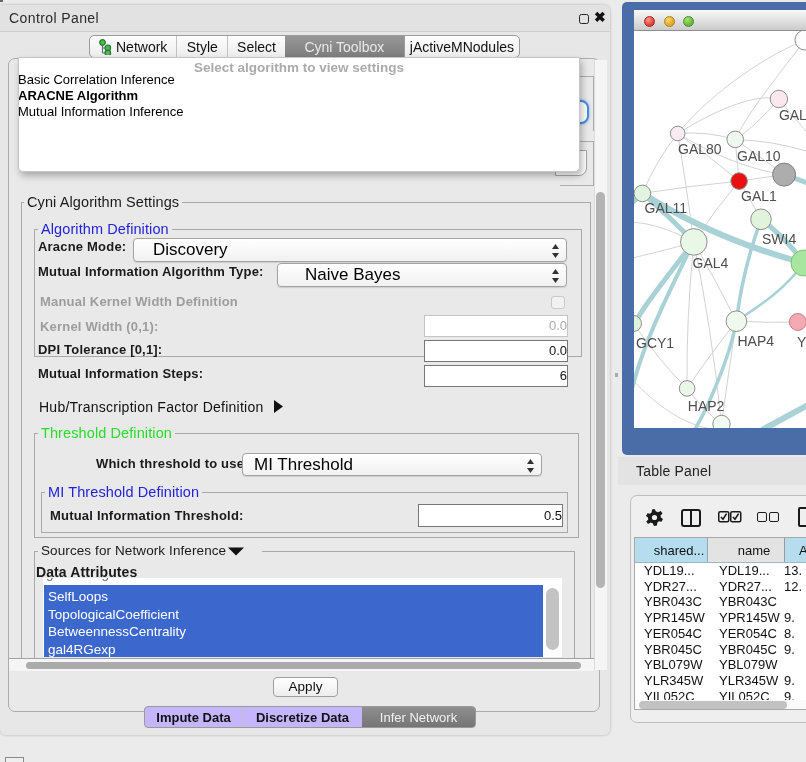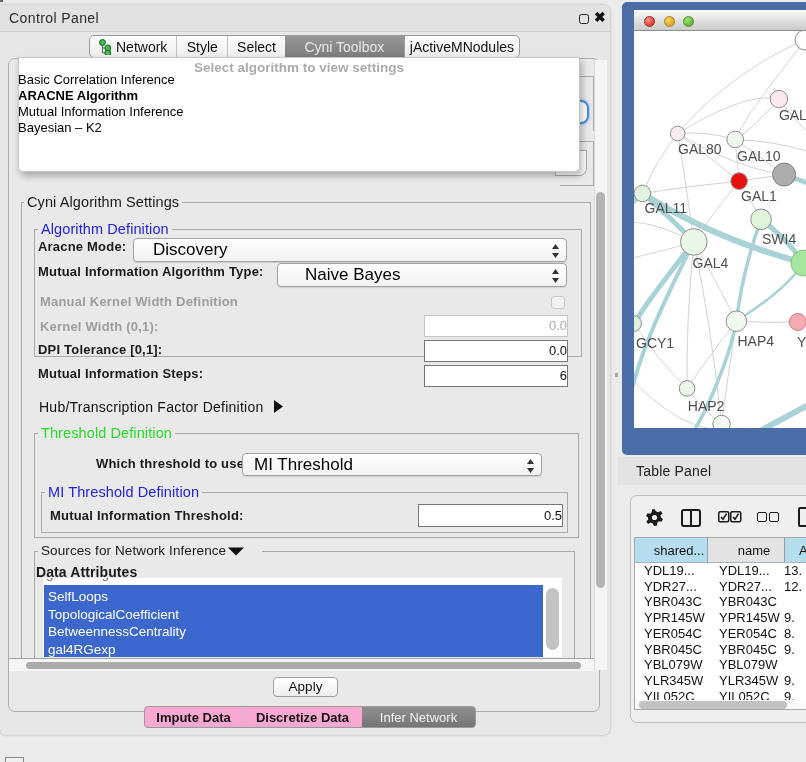--- a/index.html
+++ b/index.html
@@ -116,21 +116,21 @@
 
 <div class="abs" style="left:43px;top:578px;width:519px;height:79px;background:#fff;overflow:hidden;">
   <div class="abs" style="left:3px;top:-12px;font-size:13.5px;color:#666;">gal4RGsig</div>
   <div class="abs" style="left:1px;top:6.5px;width:499px;height:73px;background:#3c68cd;"></div>
   <div class="abs" style="left:5px;top:10px;width:490px;color:#fff;font-size:13.5px;line-height:17.7px;">SelfLoops<br>TopologicalCoefficient<br>BetweennessCentrality<br>gal4RGexp</div>
   <div class="abs" style="left:503px;top:10px;width:13px;height:62px;background:#c3c3c3;border-radius:7px;"></div>
 </div>
 
 <div class="abs" style="left:273px;top:677px;width:65px;height:20px;background:linear-gradient(#ffffff,#ededed);border:1px solid #9f9f9f;border-radius:4px;text-align:center;font-size:13.5px;line-height:18px;">Apply</div>
 
-<div class="abs" style="left:144px;top:706px;width:332px;height:22px;display:flex;border:1px solid #9a9a9a;border-radius:4px;background:#f9a8d4;overflow:hidden;font-size:13px;font-weight:bold;">
+<div class="abs" style="left:144px;top:706px;width:332px;height:22px;display:flex;border:1px solid #9a9a9a;border-radius:4px;background:#c4b5fd;overflow:hidden;font-size:13px;font-weight:bold;">
   <div style="width:98px;display:flex;align-items:center;justify-content:center;border-right:1px solid #c2c2c2;">Impute Data</div>
   <div style="width:119px;display:flex;align-items:center;justify-content:center;">Discretize Data</div>
   <div style="width:113px;display:flex;align-items:center;justify-content:center;background:linear-gradient(#8f8f8f,#757575);color:#f2f2f2;font-weight:normal;">Infer Network</div>
 </div>
 
 <div class="abs" style="left:5px;top:757px;width:19px;height:12px;border:1.5px solid #8a8a8a;background:#efefef;"></div>
 
 <div class="abs" style="left:622px;top:2px;width:184px;height:453px;background:#4a6da7;border-radius:5px 0 0 5px;"></div>
 <div class="abs" style="left:634px;top:10px;width:172px;height:21px;background:linear-gradient(#f9f9f9,#cbcbcb);border-bottom:1px solid #8e8e8e;"></div>
 <div class="abs" style="left:643.5px;top:15.5px;width:11px;height:11px;border-radius:50%;background:radial-gradient(circle at 35% 30%,#f59a90,#dd3b31 70%);border:0.5px solid #ad2520;"></div>
@@ -252,15 +252,14 @@
   <div style="position:absolute;left:0px;top:162px;width:176px;height:11px;background:#fafafa;"></div>
   <div style="position:absolute;left:4px;top:163px;width:148px;height:8px;background:#c2c2c2;border-radius:4px;"></div>
 </div>
 
 <div class="abs" style="left:18px;top:57px;width:562px;height:115px;background:#fff;border:1px solid #c6c6c6;border-radius:0 0 5px 5px;box-shadow:2px 4px 7px rgba(0,0,0,0.28);overflow:hidden;">
   <div style="text-align:center;font-size:13px;font-weight:bold;color:#ababab;font-size:13.5px;padding-top:2px;height:15px;">Select algorithm to view settings</div>
   <div style="font-size:13px;color:#000;line-height:16px;margin-left:-1px;margin-top:-1px;">
     <div>Basic Correlation Inference</div>
     <div style="font-weight:bold;">ARACNE Algorithm</div>
     <div>Mutual Information Inference</div>
-    <div>Bayesian – K2</div>
   </div>
 </div>
 
 </body></html>

